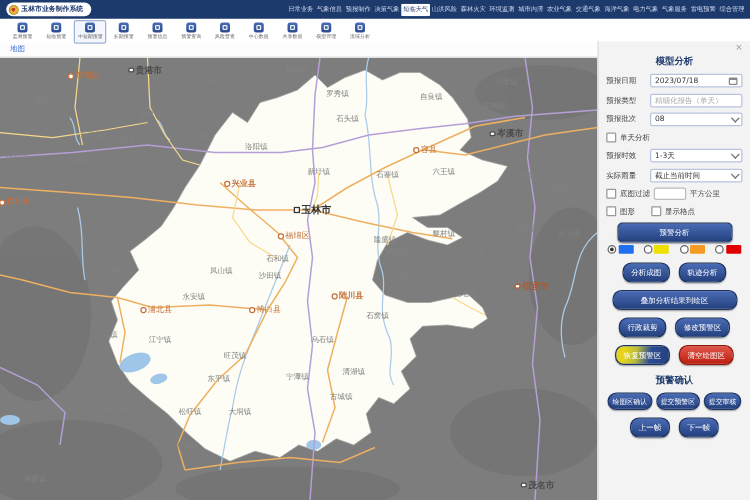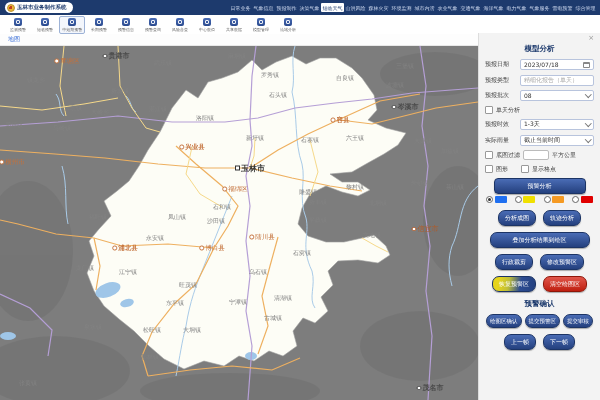--- a/index.html
+++ b/index.html
@@ -296,21 +296,21 @@
       <span class="map-label town" style="left: 395px; top: 39px;">
 
         <b style="font-weight:inherit">波塘镇</b>
       </span>
       <span class="map-label city" style="left: 405px; top: 61px;">
         <i class="dot"></i>
         <b style="font-weight:inherit">岑溪市</b>
       </span>
       <span class="map-label county" style="left: 340px; top: 74px;">
         <i class="dot"></i>
-        <b style="font-weight:bold">容县</b>
+        <b style="font-weight:normal">容县</b>
       </span>
       <span class="map-label town" style="left: 355px; top: 92px;">
 
         <b style="font-weight:inherit">六王镇</b>
       </span>
       <span class="map-label town" style="left: 310px; top: 94px;">
 
         <b style="font-weight:inherit">石寨镇</b>
       </span>
       <span class="map-label town" style="left: 255px; top: 92px;">
@@ -372,23 +372,23 @@
       <span class="map-label town" style="left: 420px; top: 137px;">
 
         <b style="font-weight:inherit">朱砂镇</b>
       </span>
       <span class="map-label town" style="left: 455px; top: 141px;">
 
         <b style="font-weight:inherit">茶山镇</b>
       </span>
       <span class="map-label city-orange" style="left: 425px; top: 183px;">
         <i class="dot"></i>
-        <b style="font-weight:normal">信宜市</b>
-      </span>
-      <span class="map-label county" style="left: 262px; top: 191px;">
+        <b style="font-weight:bold">信宜市</b>
+      </span>
+      <span class="map-label county" style="left: 278px; top: 191px; font-weight: bold;">
         <i class="dot"></i>
         <b style="font-weight:inherit">陆川县</b>
       </span>
       <span class="map-label town" style="left: 372px; top: 189px;">
 
         <b style="font-weight:inherit">文地镇</b>
       </span>
       <span class="map-label town" style="left: 302px; top: 207px;">
 
         <b style="font-weight:inherit">石窝镇</b>
@@ -400,21 +400,21 @@
       <span class="map-label town" style="left: 177px; top: 171px;">
 
         <b style="font-weight:inherit">凤山镇</b>
       </span>
       <span class="map-label town" style="left: 155px; top: 192px;">
 
         <b style="font-weight:inherit">永安镇</b>
       </span>
       <span class="map-label county" style="left: 125px; top: 202px;">
         <i class="dot"></i>
-        <b style="font-weight:bold">浦北县</b>
+        <b style="font-weight:normal">浦北县</b>
       </span>
       <span class="map-label county" style="left: 212px; top: 202px;">
         <i class="dot"></i>
         <b style="font-weight:inherit">博白县</b>
       </span>
       <span class="map-label town" style="left: 128px; top: 226px;">
 
         <b style="font-weight:inherit">江宁镇</b>
       </span>
       <span class="map-label town" style="left: 188px; top: 239px;">

